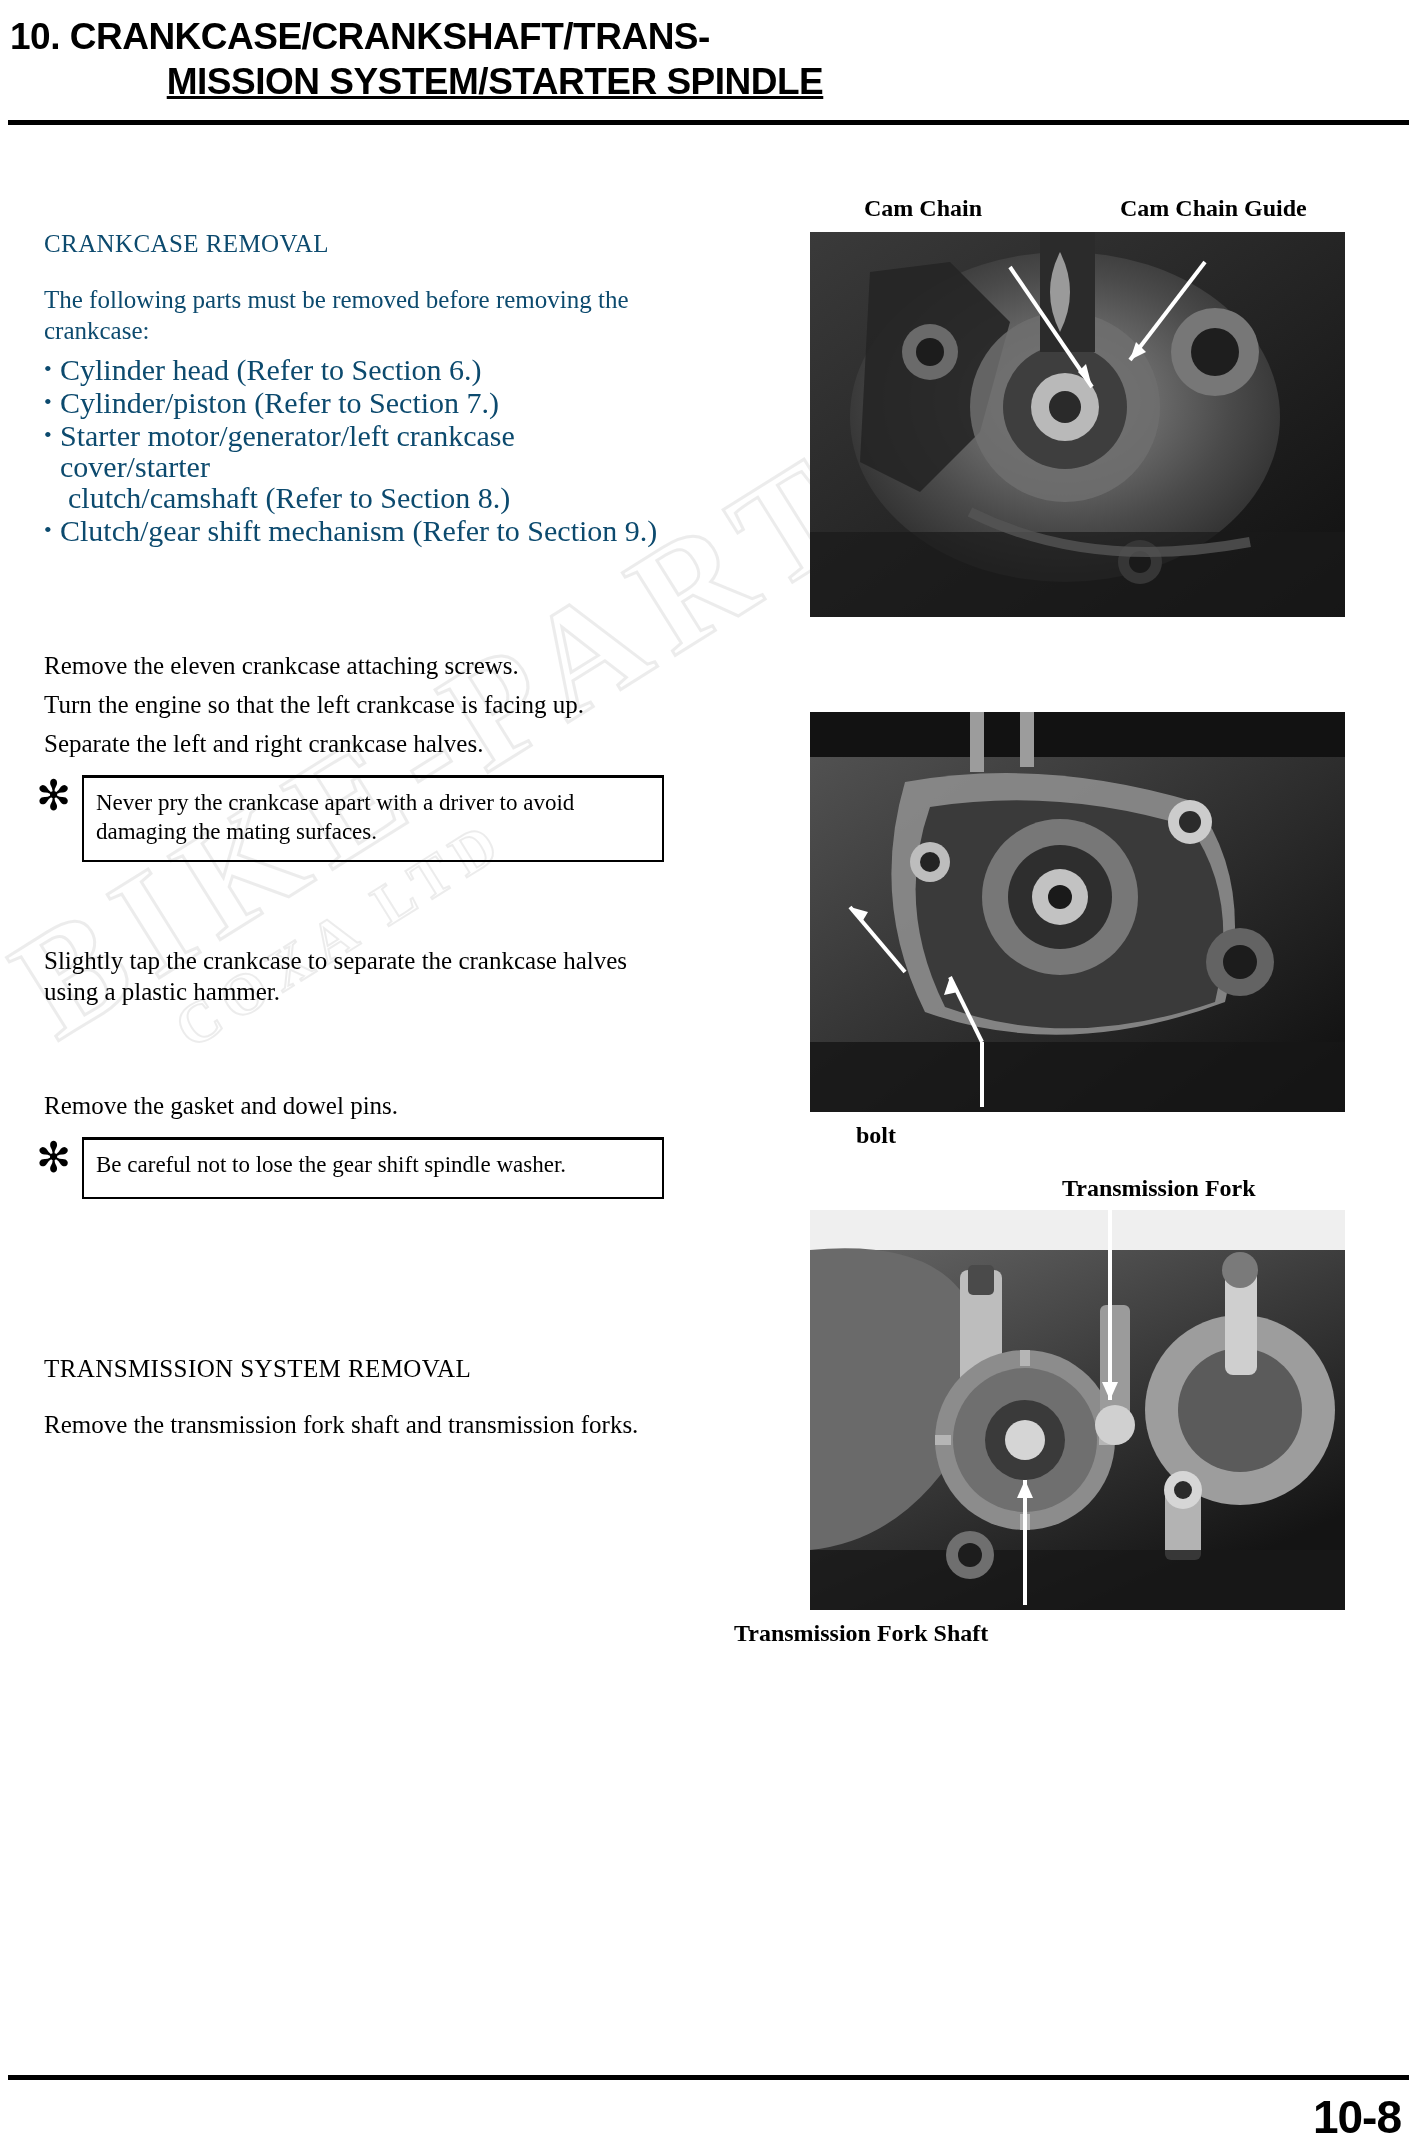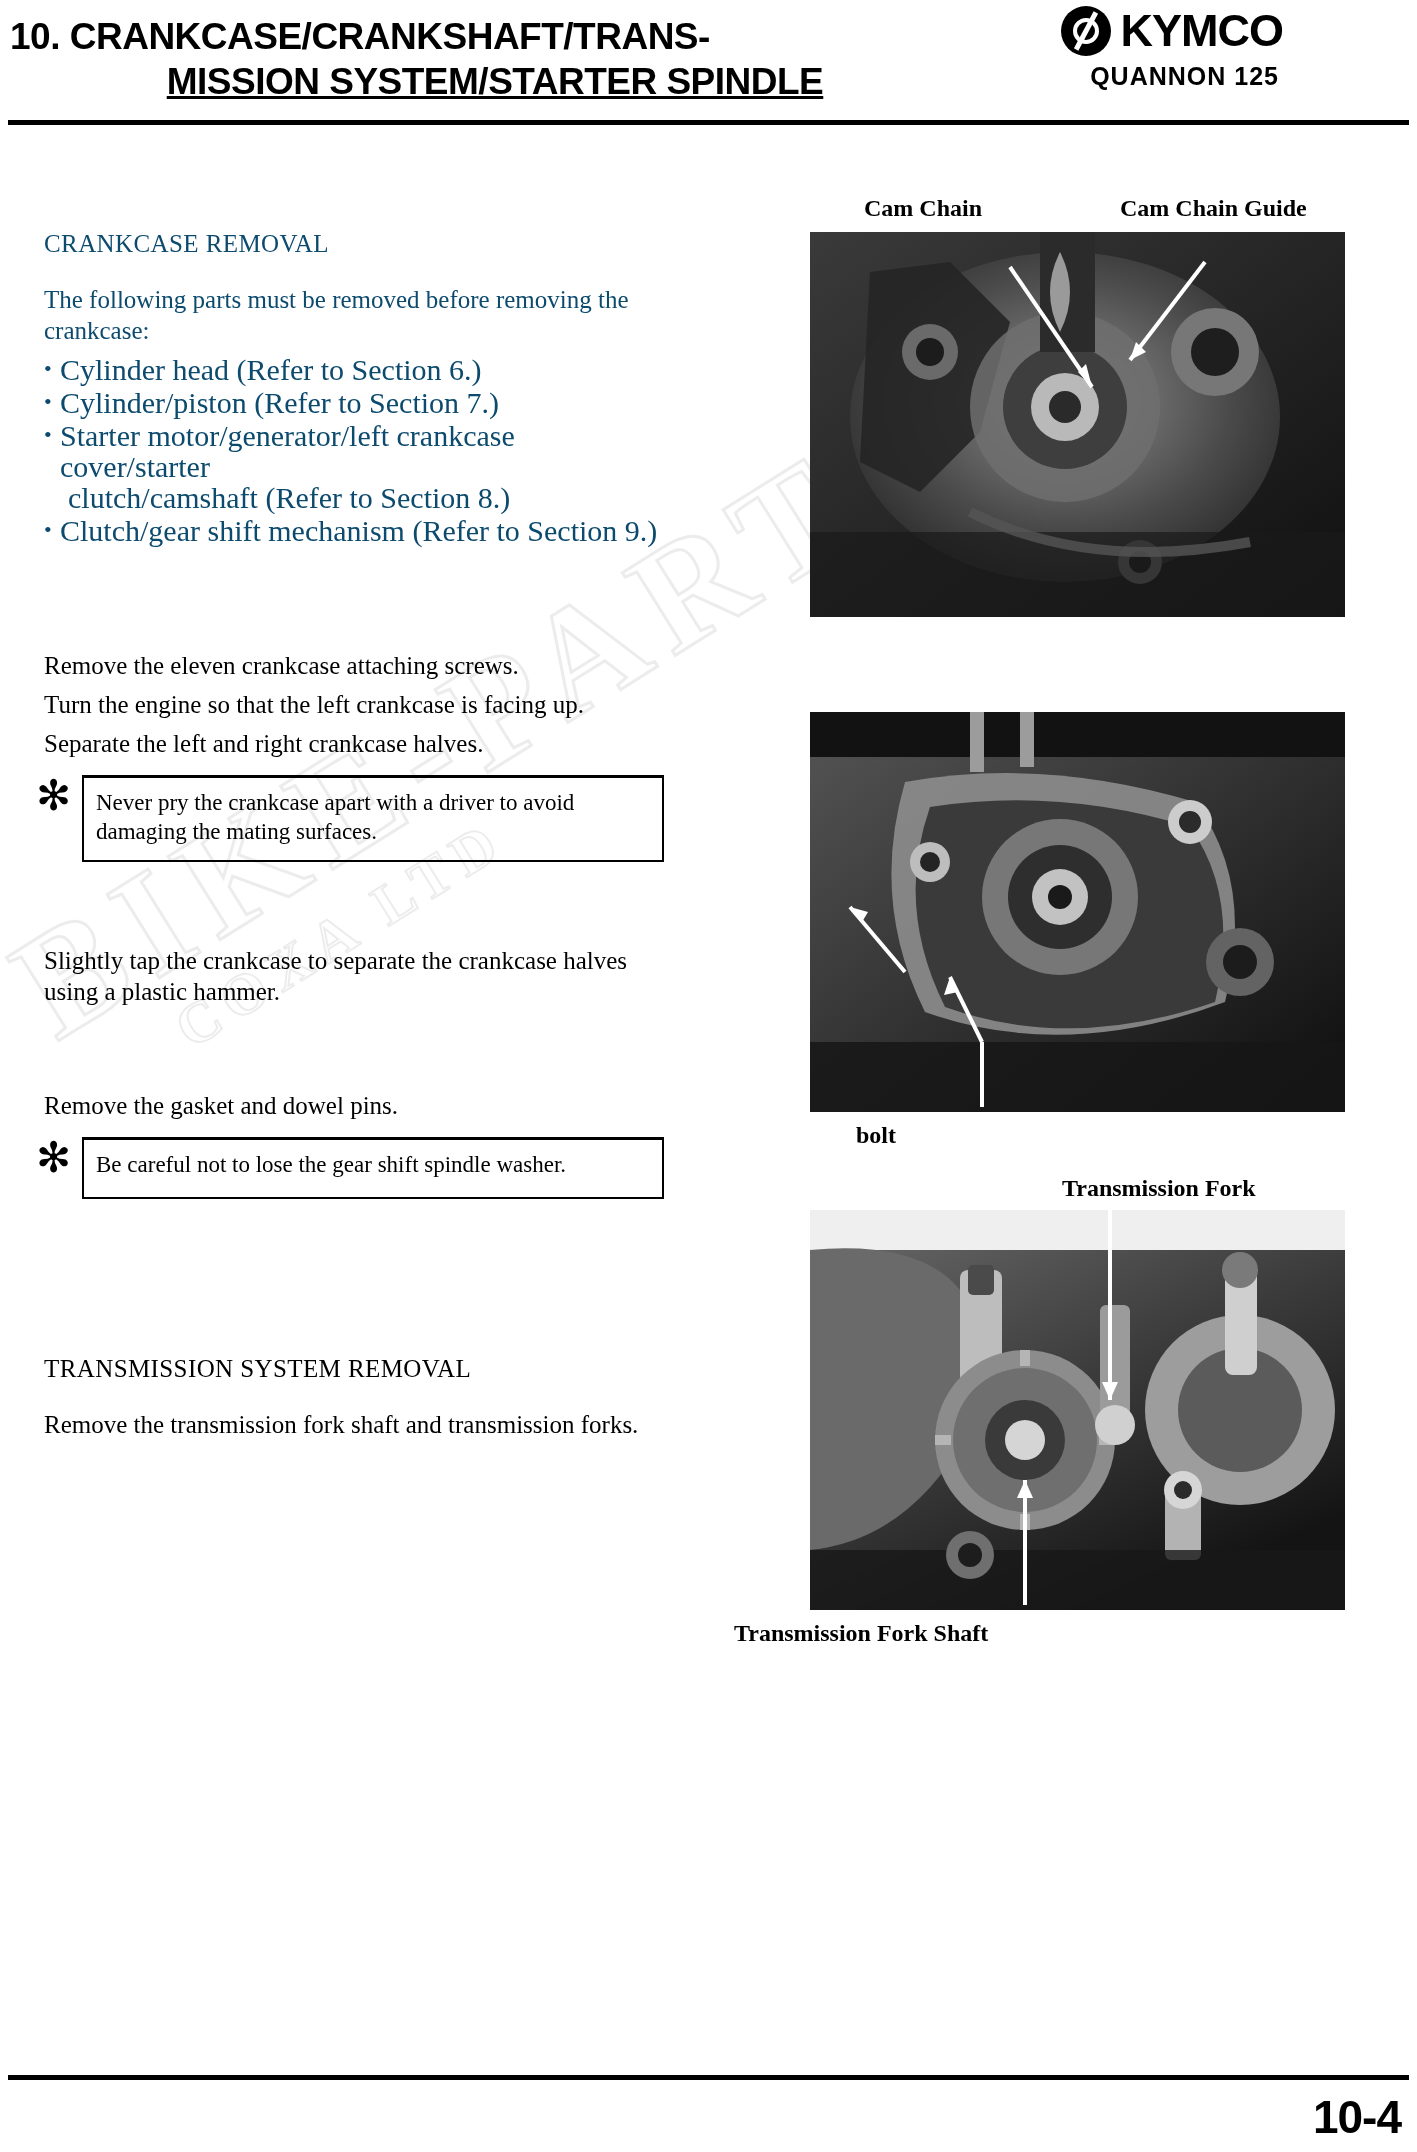--- a/index.html
+++ b/index.html
@@ -270,27 +270,20 @@
 <body>
 
 <div class="page">
 
   <div class="header">
     <div class="header-title">
       <span class="line1">10. CRANKCASE/CRANKSHAFT/TRANS-</span>
       <span class="line2">MISSION SYSTEM/STARTER SPINDLE</span>
     </div>
 
-    <div class="brand-block">
-      <div class="brand-logo-row">
-        <span class="brand-mark"></span>
-        <span class="brand-name">KYMCO</span>
-      </div>
-      <div class="brand-model">QUANNON 125</div>
-    </div>
 
     <div class="header-rule"></div>
   </div>
 
   <div class="watermark">
     <div class="wm-text">BIKE-PARTS</div>
     <div class="wm-sub">COXA LTD</div>
   </div>
 
   <div class="left-col">
@@ -453,15 +446,15 @@
       <circle cx="160" cy="345" r="24" fill="#6f6f6f"></circle>
       <circle cx="160" cy="345" r="12" fill="#1d1d1d"></circle>
       <line x1="300" y1="0" x2="300" y2="190" stroke="#fff" stroke-width="4"></line>
       <polygon points="300,190 292,172 308,172" fill="#fff"></polygon>
       <line x1="215" y1="395" x2="215" y2="270" stroke="#fff" stroke-width="4"></line>
       <polygon points="215,270 207,288 223,288" fill="#fff"></polygon>
     </svg>
   </div>
 
   <div class="footer-rule"></div>
-  <div class="page-number">10-4</div>
+  <div class="page-number">10-8</div>
 
 </div>
 
 </body></html>

